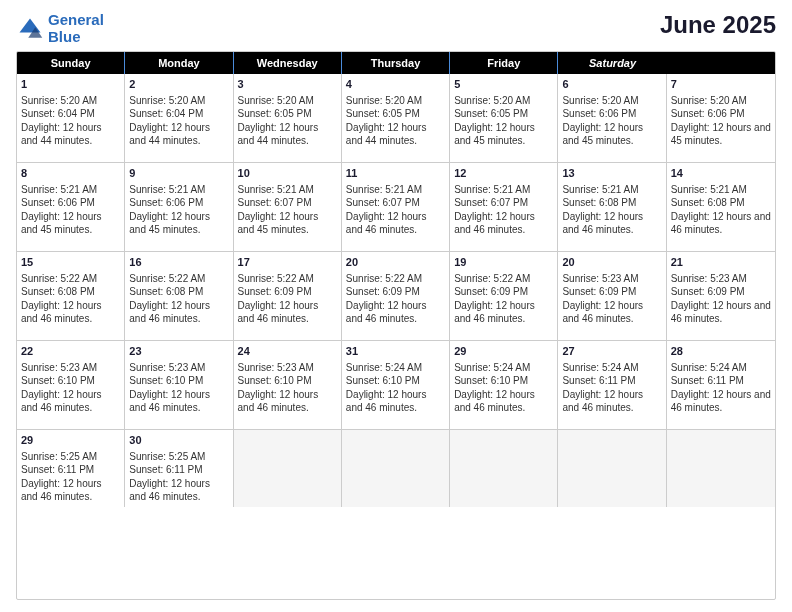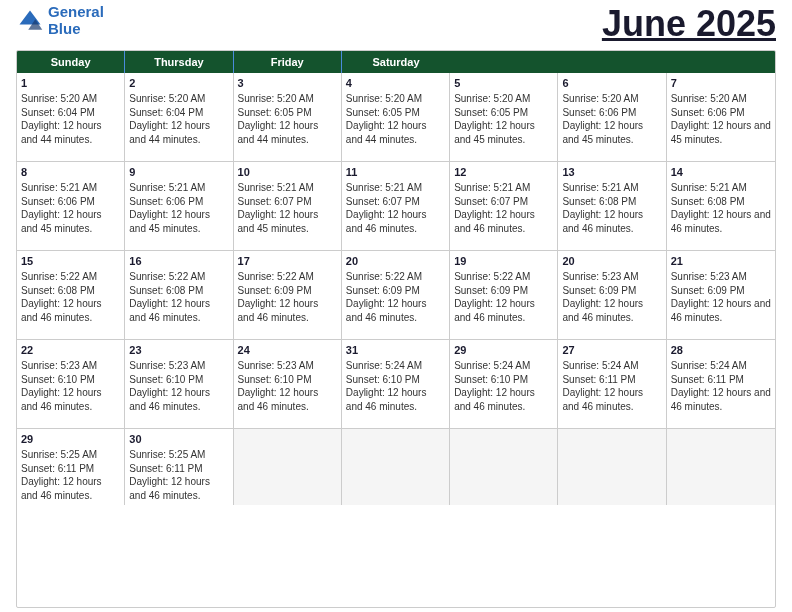--- a/index.html
+++ b/index.html
@@ -6,21 +6,21 @@
     body {
       width: 792px;
       height: 612px;
       font-family: Arial, sans-serif;
       background: #fff;
       overflow: hidden;
     }
     .page {
       width: 792px;
       height: 612px;
-      padding: 4px 16px;
+      padding: 12px 16px;
       display: flex;
       flex-direction: column;
     }
     .header {
       display: flex;
       align-items: flex-start;
       justify-content: space-between;
       margin-bottom: 6px;
     }
     .logo {
@@ -38,50 +38,49 @@
       color: #2a6bbb;
     }
     .logo-icon {
       width: 28px;
       height: 28px;
     }
     .title-block {
       text-align: right;
     }
     .month-title {
-      font-size: 36px;
+      font-size: 24px;
       font-weight: bold;
       color: #1a1a2e;
       line-height: 1.1;
-      text-decoration: underline;
     }
     .location {
       font-size: 13px;
       color: #444;
     }
     .calendar {
       flex: 1;
       border: 1px solid #ccc;
       border-radius: 2px;
       overflow: hidden;
     }
     .cal-header-row {
       display: grid;
       grid-template-columns: repeat(7, 1fr);
-      background: #14532d;
+      background: #000000;
     }
     .cal-header-cell {
       color: #fff;
       font-size: 11px;
       font-weight: bold;
       padding: 5px 4px;
       text-align: center;
       border-right: 1px solid #4a8bdb;
     }
-    .cal-header-cell:last-child { border-right: none; }
+    .cal-header-cell:last-child { border-right: none; font-style: italic; }
     .cal-body {
       display: flex;
       flex-direction: column;
     }
     .cal-week {
       display: grid;
       grid-template-columns: repeat(7, 1fr);
       border-top: 1px solid #ccc;
       flex: 1;
     }
@@ -128,20 +127,22 @@
       </div>
     </div>
     <div class="title-block">
       <div class="month-title">June 2025</div>
     </div>
   </div>
 
   <div class="calendar">
     <div class="cal-header-row">
     <div class="cal-header-cell">Sunday</div>
+        <div class="cal-header-cell">Monday</div>
+        <div class="cal-header-cell">Wednesday</div>
         <div class="cal-header-cell">Thursday</div>
         <div class="cal-header-cell">Friday</div>
         <div class="cal-header-cell">Saturday</div>
       </div>
     <div class="cal-body">
     <div class="cal-week">
           <div class="cal-cell">
             <span class="day-num">1</span>
             <div class="cell-info">Sunrise: 5:20 AM<br>Sunset: 6:04 PM<br>Daylight: 12 hours and 44 minutes.</div>
           </div>

